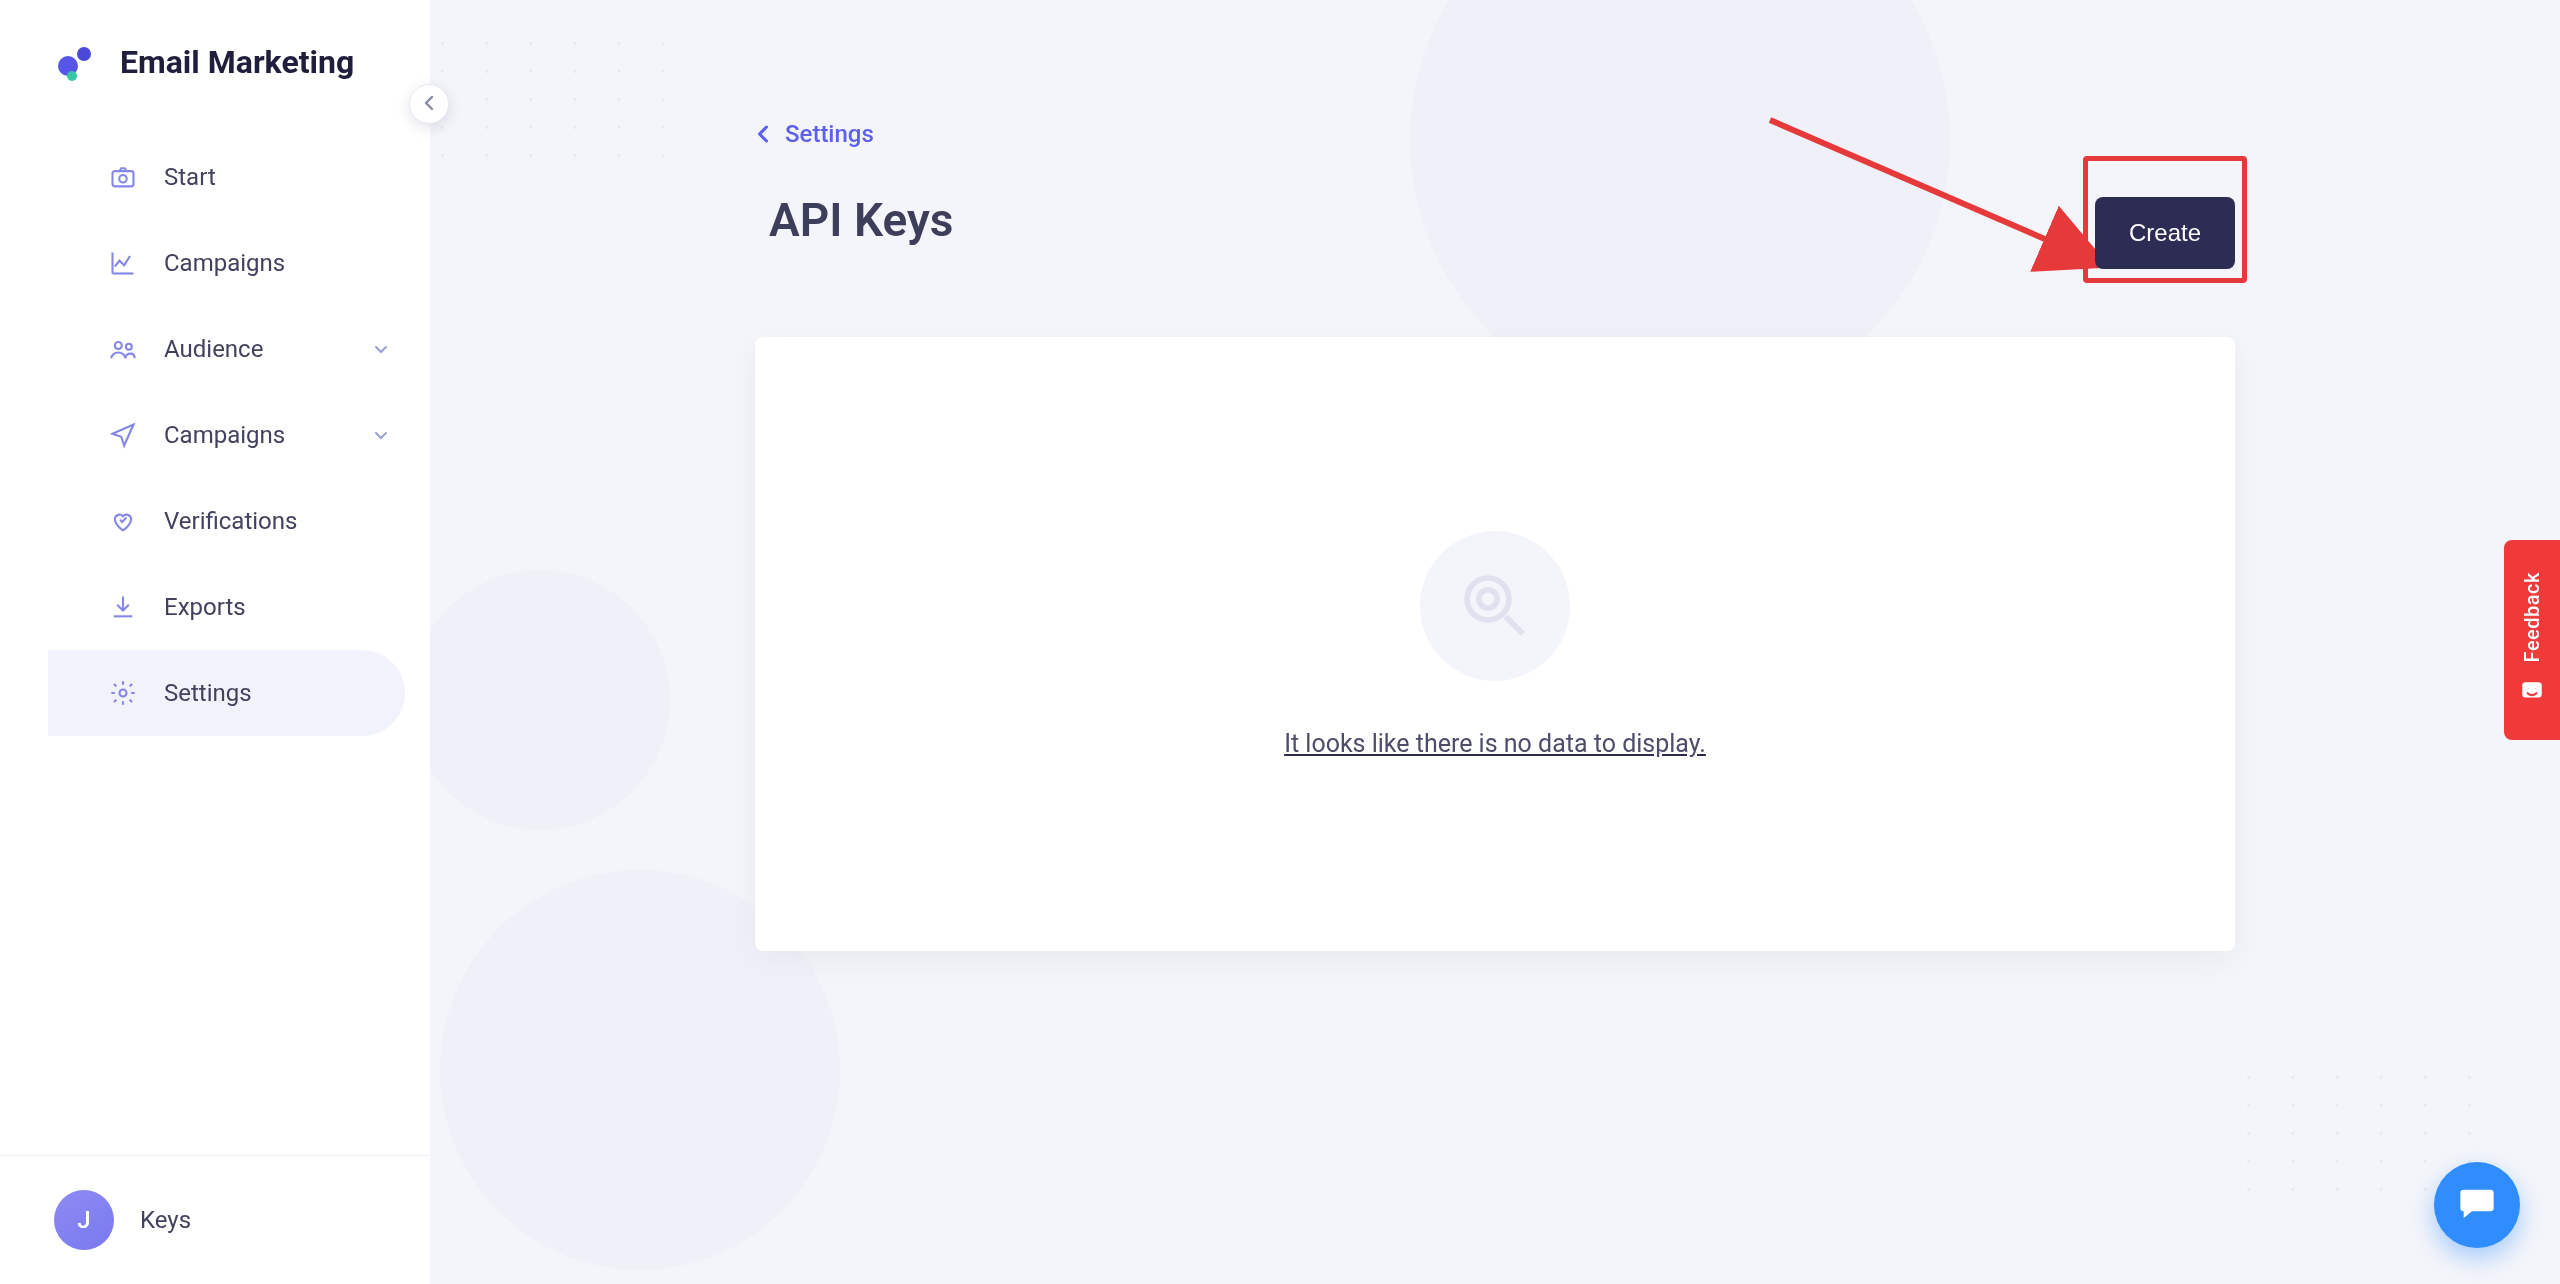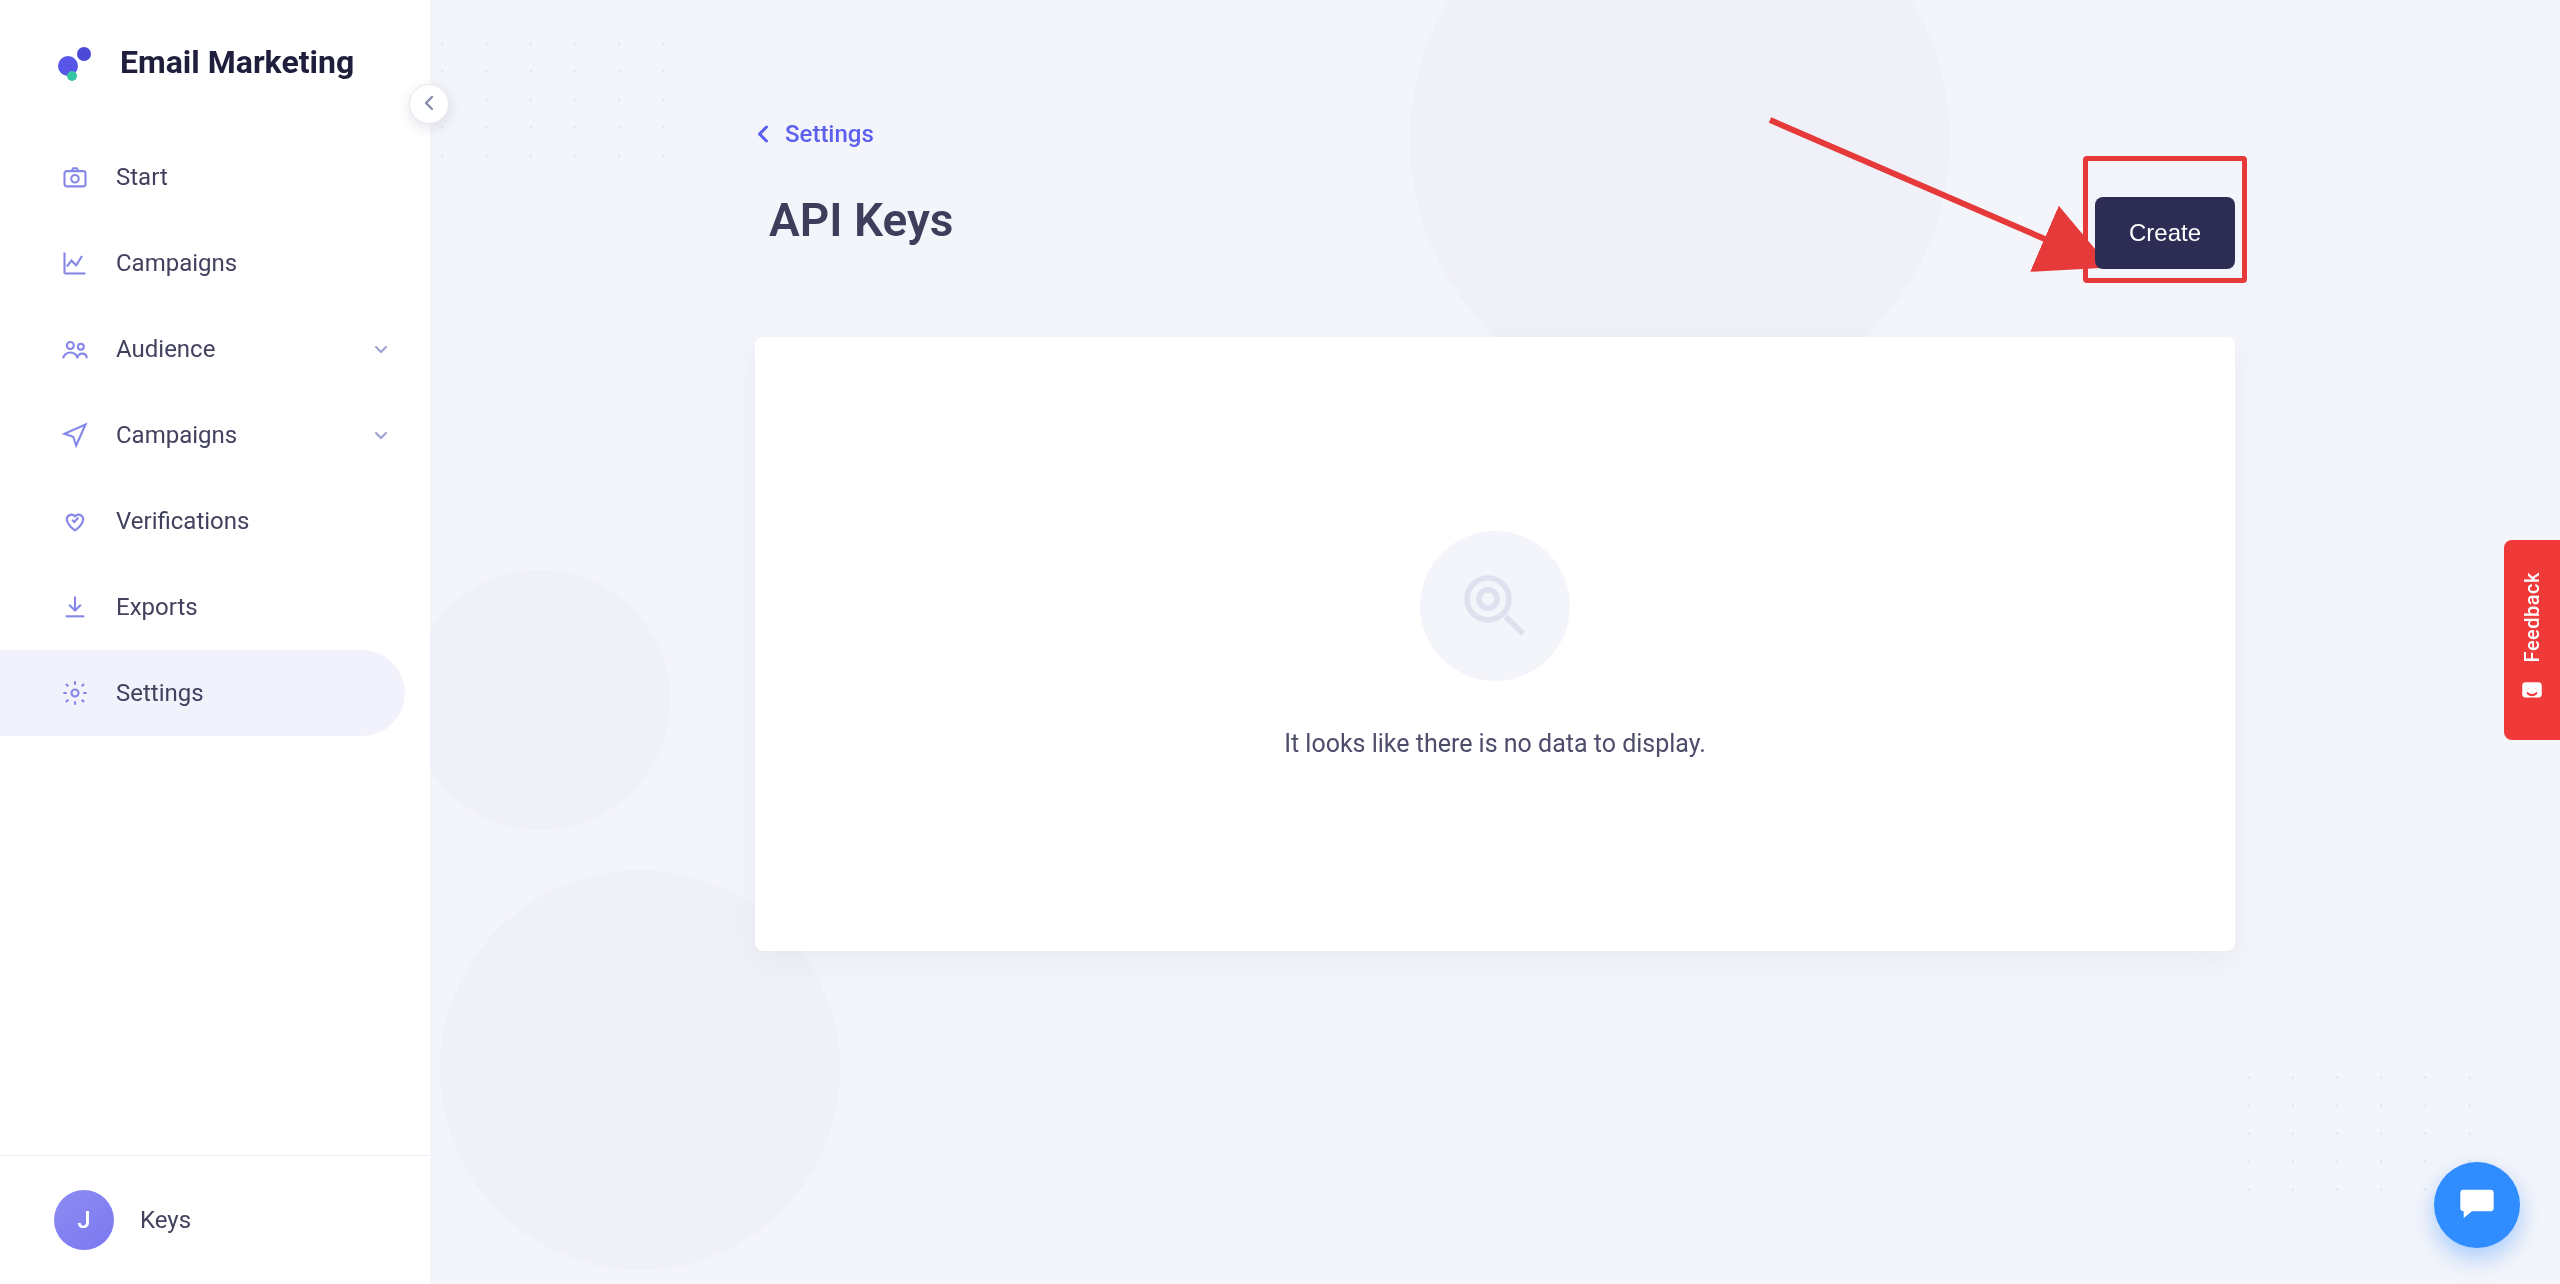--- a/index.html
+++ b/index.html
@@ -48,21 +48,21 @@
   .brand{display:flex;align-items:center;gap:22px;padding:40px 30px 40px 54px;}
   .brand .logo{width:44px;height:44px;position:relative;}
   .brand .title{font-size:32px;font-weight:700;color:#1f1f3d;}
   .collapse-toggle{
     position:absolute;right:-20px;top:84px;width:40px;height:40px;
     border-radius:50%;background:var(--white);
     display:flex;align-items:center;justify-content:center;
     box-shadow:0 4px 14px rgba(40,40,80,0.12);border:1px solid var(--border-soft);
     color:#868aaa;cursor:pointer;
   }
-  .nav{padding:10px 0 0 0;flex:1;}
+  .nav{padding:10px 0 0 0;flex:1;margin-left:48px;}
   .nav-item{
     display:flex;align-items:center;gap:26px;
     padding:0 40px 0 60px;height:86px;
     color:var(--muted);font-size:24px;cursor:pointer;position:relative;
   }
   .nav-item .icon{width:30px;height:30px;color:var(--side-icon);display:flex;align-items:center;justify-content:center;}
   .nav-item .chevron{margin-left:auto;color:#9aa0d0;}
   .nav-item.active{
     background:var(--active-bg);
     border-top-right-radius:48px;border-bottom-right-radius:48px;
@@ -92,21 +92,21 @@
     background:var(--accent-dark);color:#fff;border:none;border-radius:8px;
     padding:22px 34px;font-size:24px;cursor:pointer;margin-top:27px;
   }
   .hl-box{
     position:absolute;pointer-events:none;border:5px solid var(--red);
     border-radius:4px;inset:-14px -12px -14px -12px;
   }
   .card{
     margin-top:68px;background:var(--white);border-radius:8px;
     box-shadow:0 10px 30px rgba(40,40,80,0.05);
-    height:614px;display:flex;align-items:center;justify-content:center;
+    height:614px;display:flex;align-items:center;justify-content:center;text-decoration:underline;
   }
   .empty{display:flex;flex-direction:column;align-items:center;gap:48px;}
   .empty .disc{
     width:150px;height:150px;border-radius:50%;background:#f4f5fb;
     display:flex;align-items:center;justify-content:center;color:#dfe1ef;
   }
   .empty .msg{font-size:25px;color:#4d4d6b;}
 
   
   .arrow{position:absolute;pointer-events:none;}

